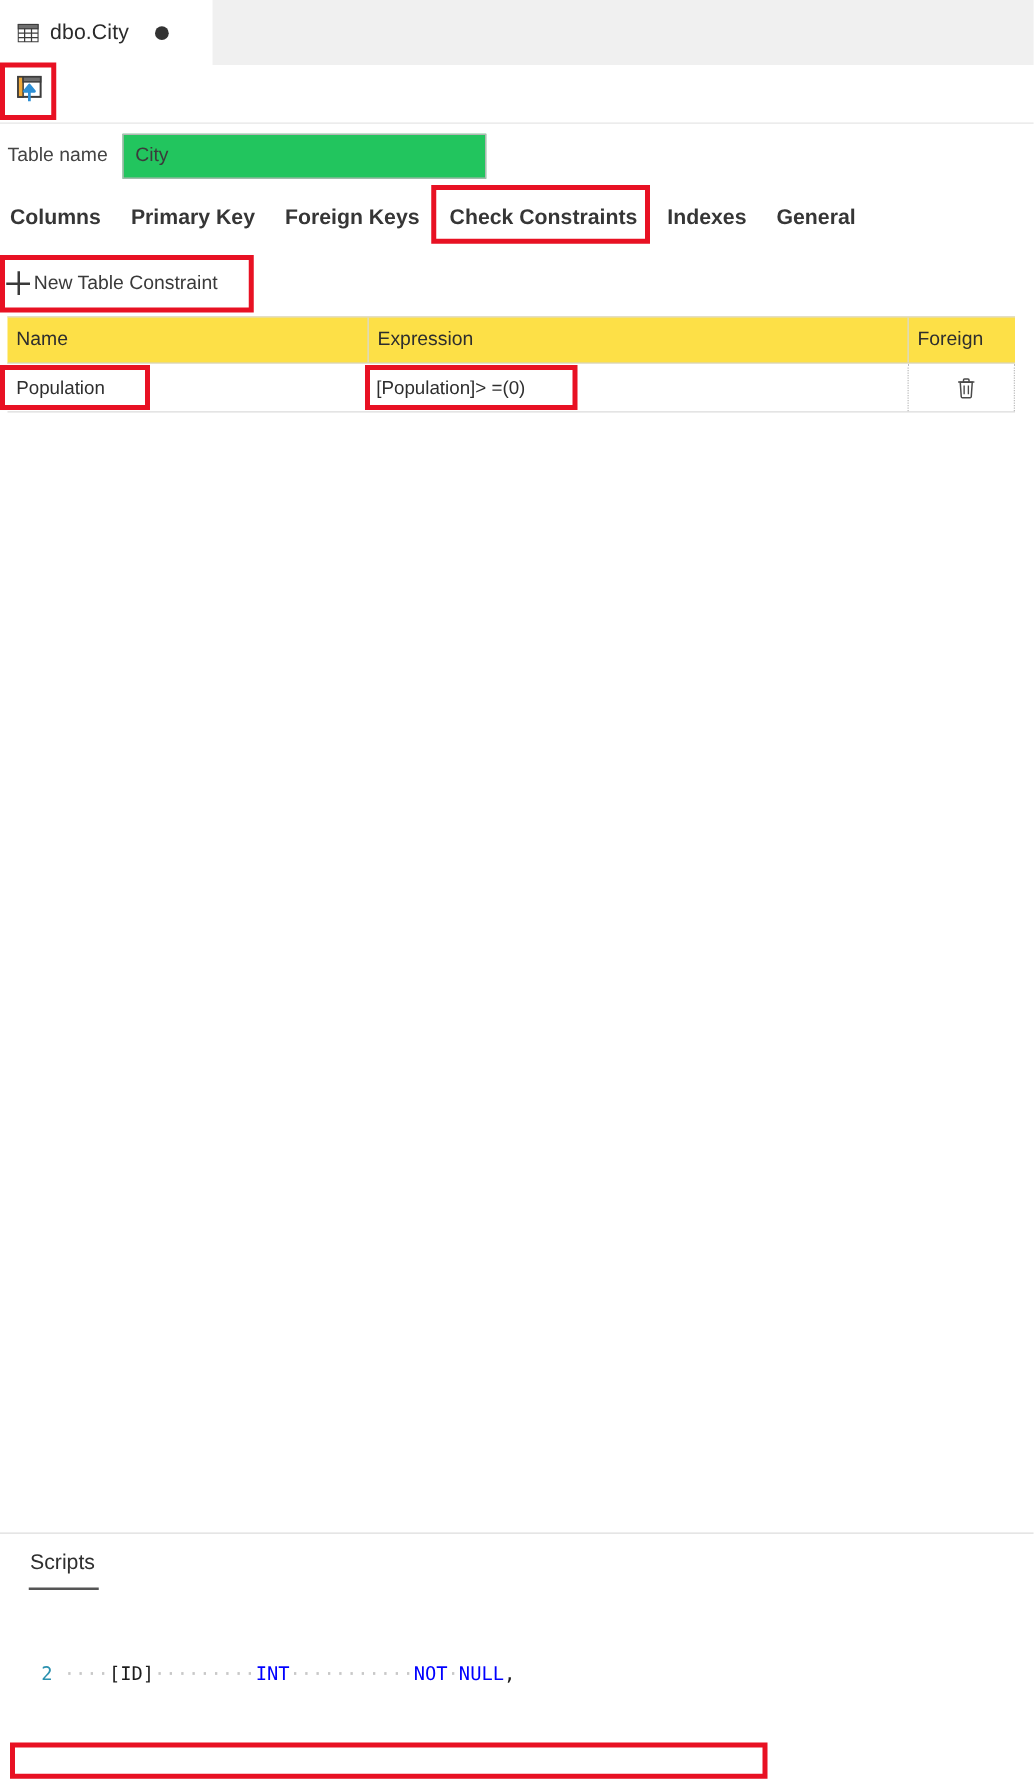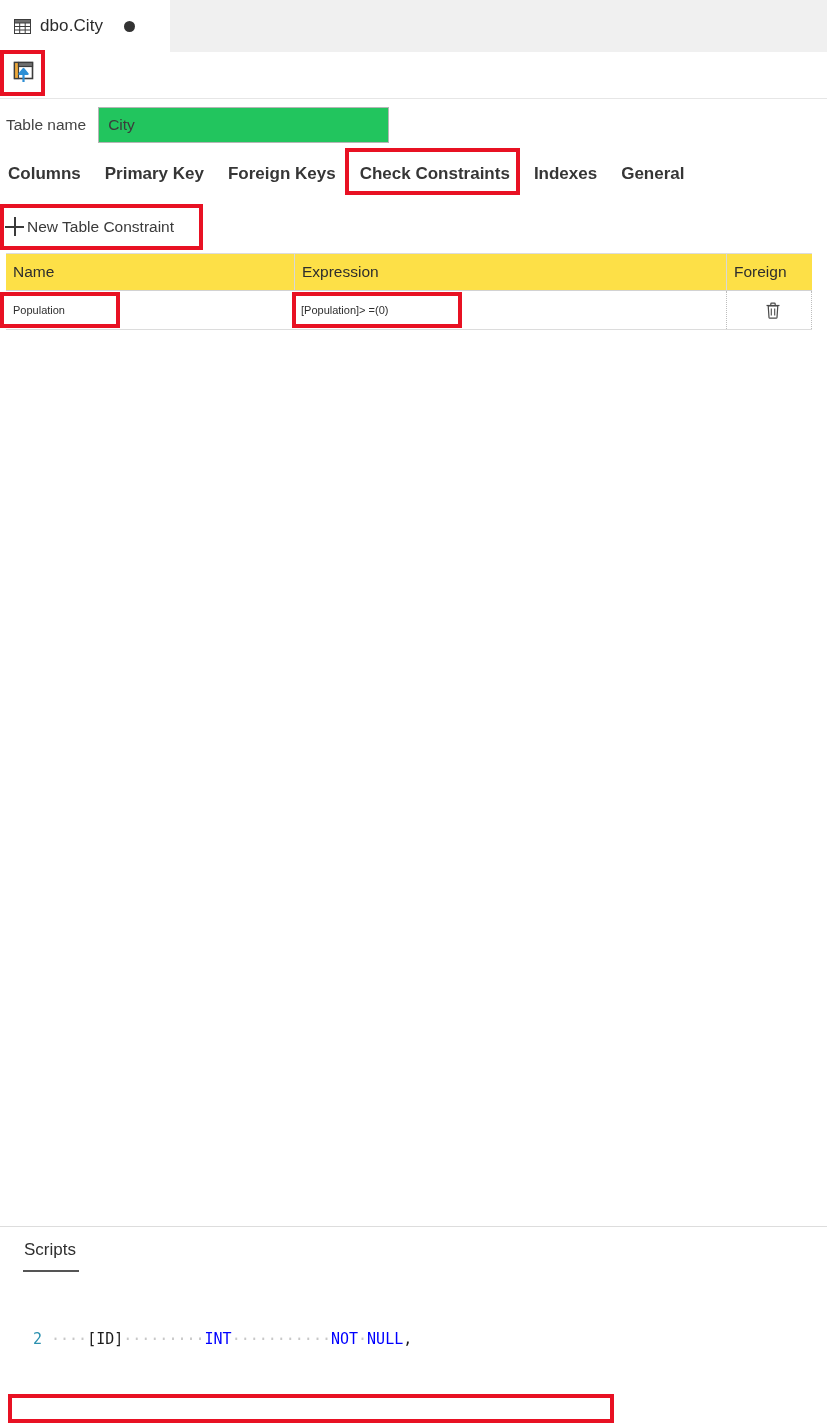--- a/index.html
+++ b/index.html
@@ -160,21 +160,21 @@
     box-sizing: border-box;
   }
   .grid-header .cell.sep { border-left: 1px solid #d8d8d8; }
   .grid-row {
     display: flex;
     height: 38px;
     background: #ffffff;
     border-bottom: 1px solid #dcdcdc;
   }
   .grid-row .cell {
-    font-size: 11px;
+    font-size: 15px;
     color: #2e2e2e;
     display: flex;
     align-items: center;
     padding-left: 7px;
     box-sizing: border-box;
   }
   .c-name { width: 288px; }
   .c-expr { width: 432px; }
   .c-remove { width: 86px; justify-content: center; padding-left: 0; }
   .grid-row .c-remove {

